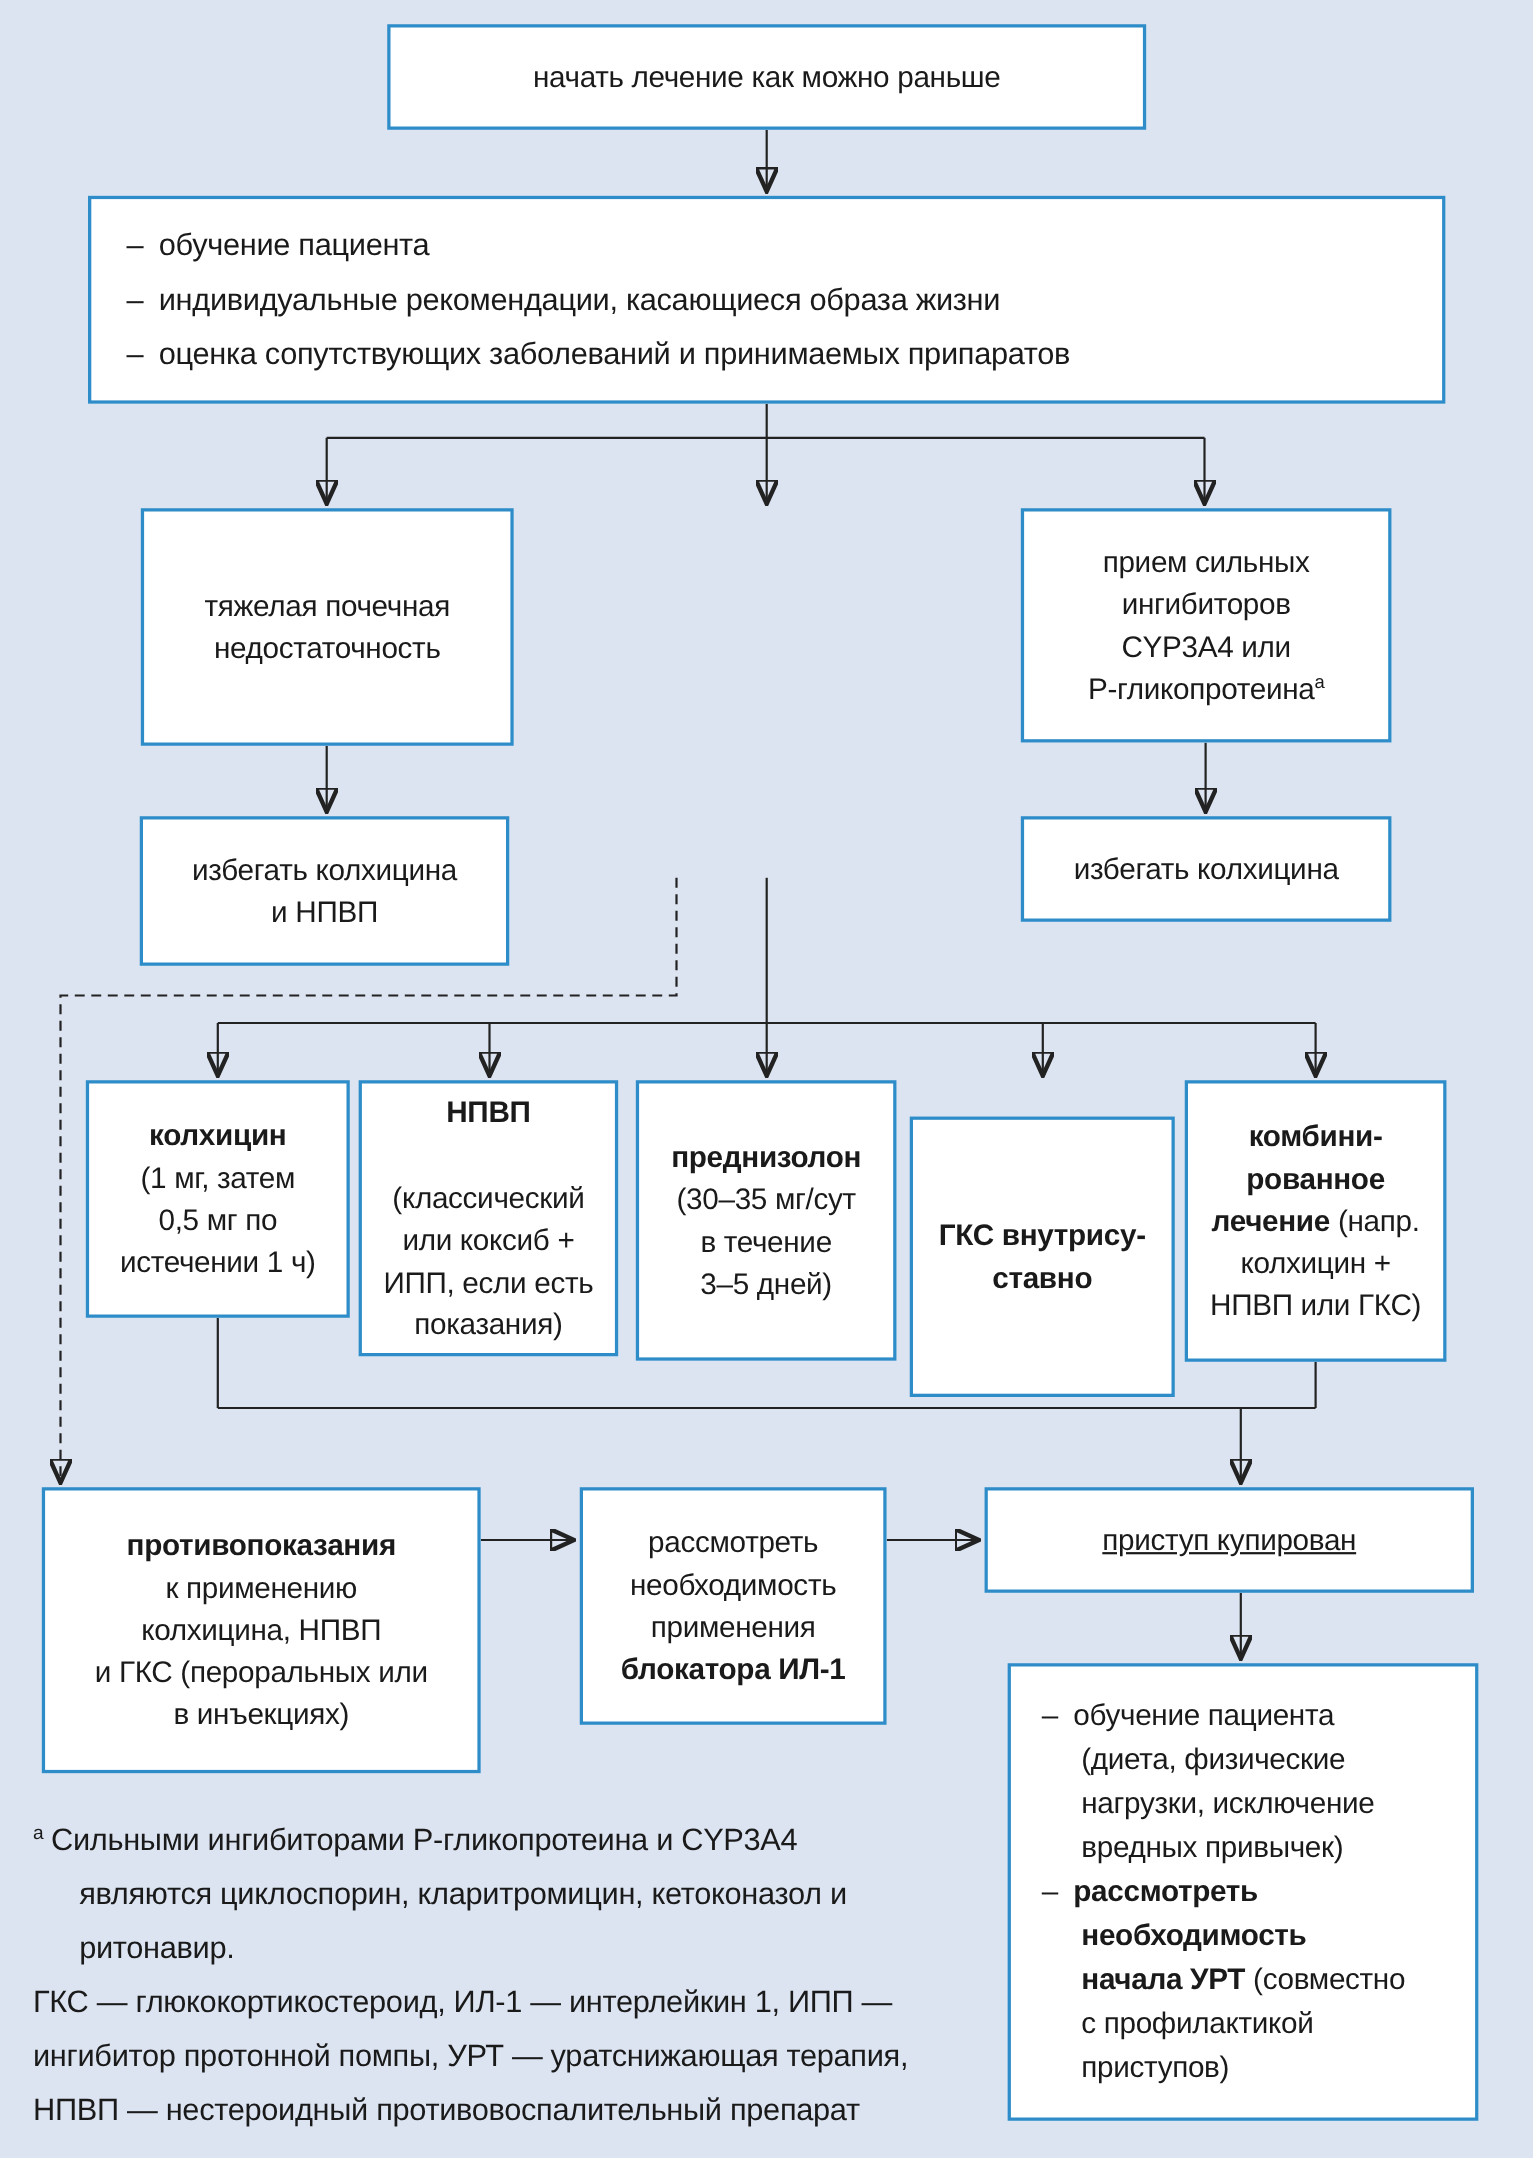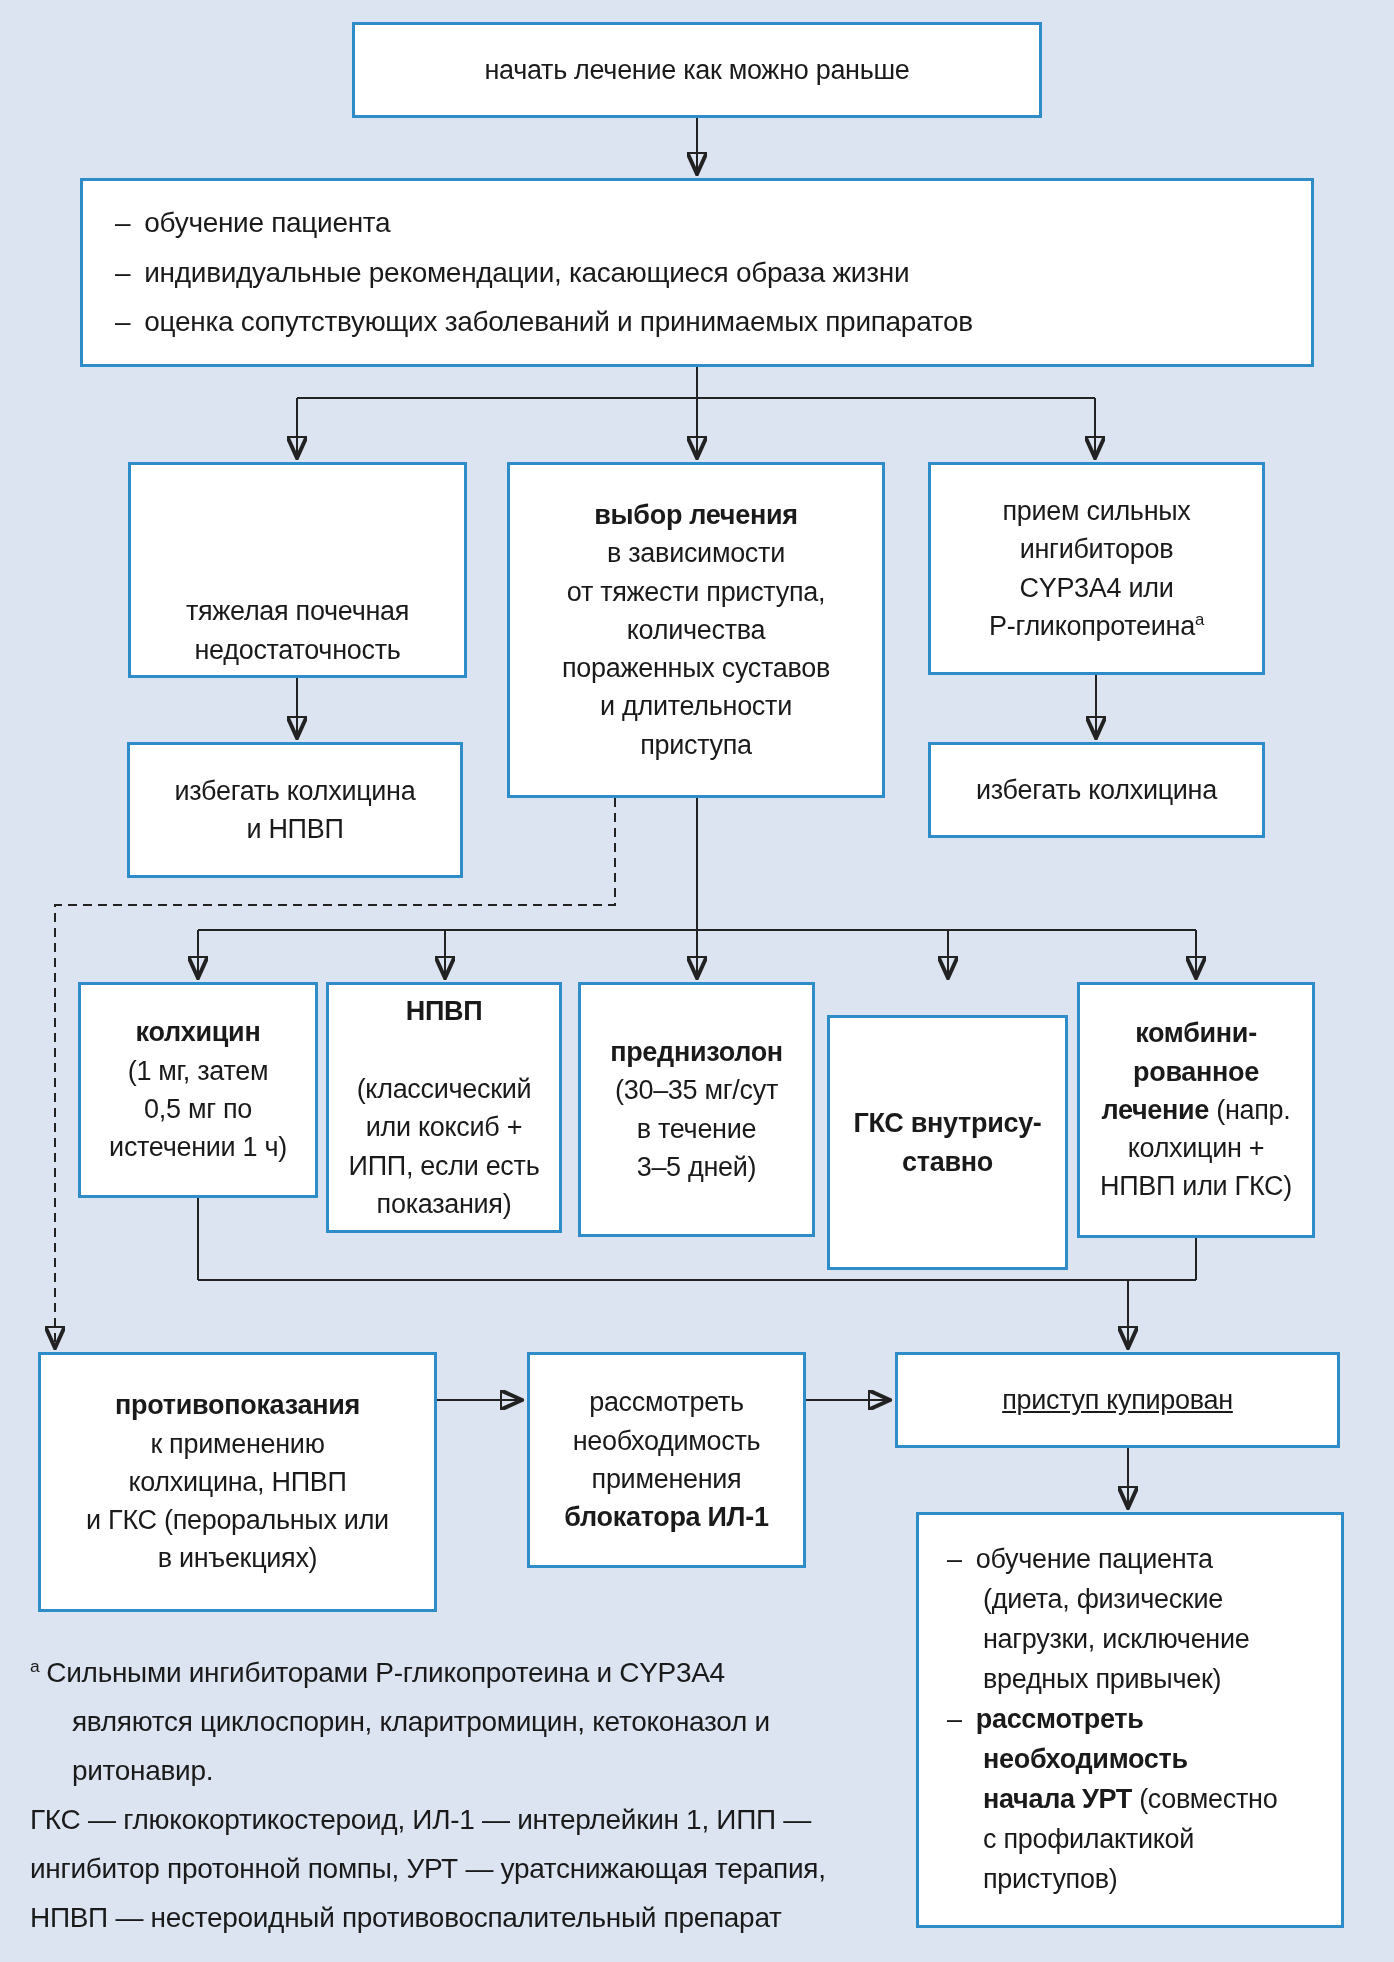--- a/index.html
+++ b/index.html
@@ -91,34 +91,25 @@
   <div class="box" style="left:352px;top:22px;width:690px;height:96px;">
     <span>начать лечение как можно раньше</span>
   </div>
 
   <div class="box left general" style="left:80px;top:178px;width:1234px;height:189px;">
     <div class="item"><span class="dash">–</span><span>обучение пациента</span></div>
     <div class="item"><span class="dash">–</span><span>индивидуальные рекомендации, касающиеся образа жизни</span></div>
     <div class="item"><span class="dash">–</span><span>оценка сопутствующих заболеваний и принимаемых припаратов</span></div>
   </div>
 
-  <div class="box" style="left:128px;top:462px;width:339px;height:216px;justify-content:flex-end;">
+  <div class="box" style="left:128px;top:462px;width:339px;height:216px;">
     <span class="pre">тяжелая почечная
 недостаточность</span>
   </div>
 
-  <div class="box" style="left:507px;top:462px;width:378px;height:336px;">
-    <span class="b">выбор лечения</span>
-    <span class="pre">в зависимости
-от тяжести приступа,
-количества
-пораженных суставов
-и длительности
-приступа</span>
-  </div>
 
   <div class="box" style="left:928px;top:462px;width:337px;height:213px;">
     <span class="pre">прием сильных
 ингибиторов
 CYP3A4 или</span>
     <span><span>P-гликопротеина</span><sup>а</sup></span>
   </div>
 
   <div class="box" style="left:127px;top:742px;width:336px;height:136px;">
     <span class="pre">избегать колхицина

